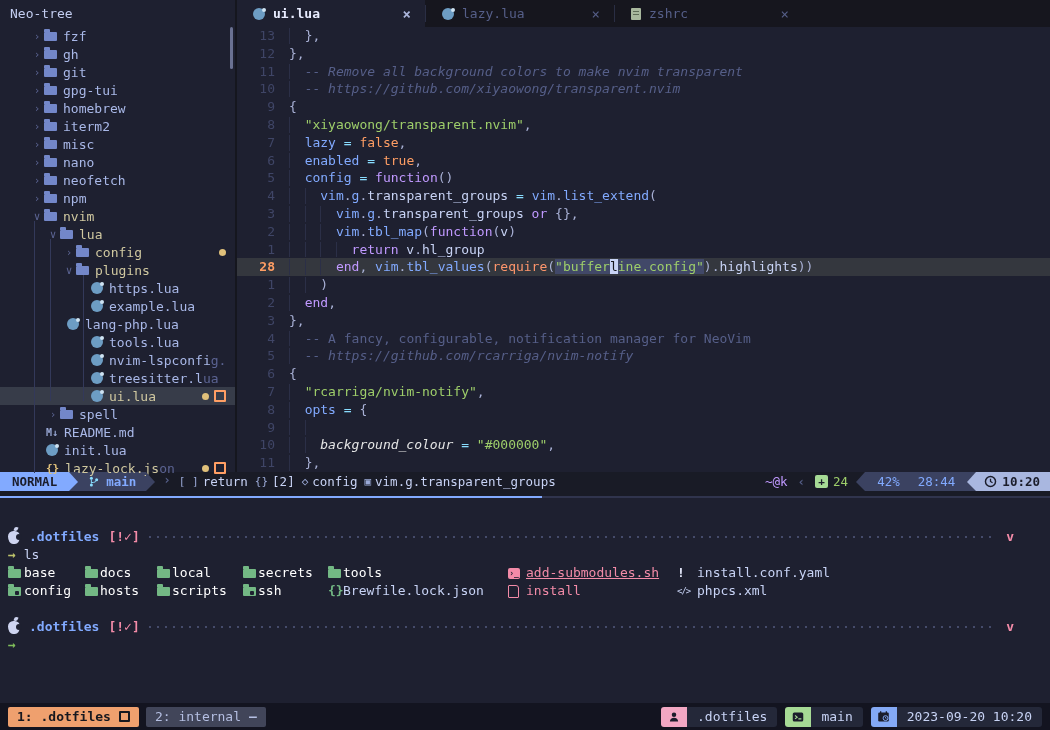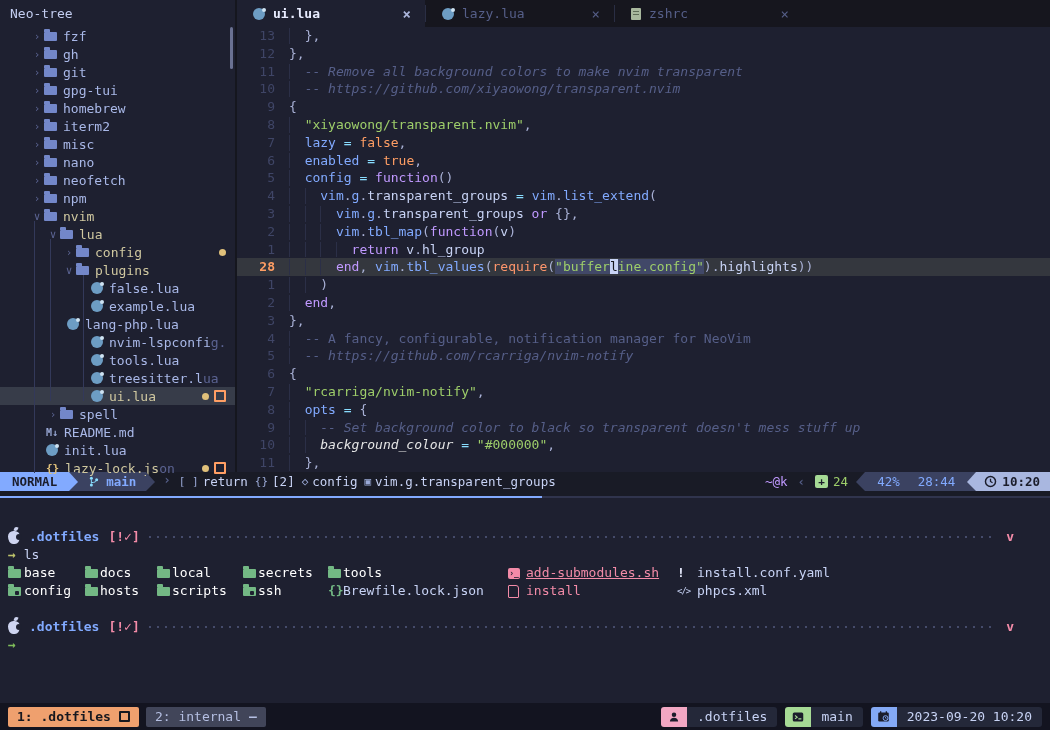--- a/index.html
+++ b/index.html
@@ -190,37 +190,37 @@
               <span class="mdot"></span>
             </span>
           </div>
           <div class="ti" style="padding-left: 62px;">
             <span class="chev">∨</span>
             <span class="fi"></span>
             <span class="tlabel warm">plugins</span>
           </div>
           <div class="ti" style="padding-left: 91px;">
             <span class="lua-ic"></span>
-            <span class="tlabel">false.lua</span>
+            <span class="tlabel">https.lua</span>
           </div>
           <div class="ti" style="padding-left: 91px;">
             <span class="lua-ic"></span>
             <span class="tlabel">example.lua</span>
           </div>
           <div class="ti" style="padding-left: 67px;">
             <span class="lua-ic"></span>
             <span class="tlabel">lang-php.lua</span>
           </div>
           <div class="ti" style="padding-left: 91px;">
             <span class="lua-ic"></span>
+            <span class="tlabel">tools.lua</span>
+          </div>
+          <div class="ti" style="padding-left: 91px;">
+            <span class="lua-ic"></span>
             <span class="tlabel">nvim-lspconfi<span class="tdim">g.</span></span>
-          </div>
-          <div class="ti" style="padding-left: 91px;">
-            <span class="lua-ic"></span>
-            <span class="tlabel">tools.lua</span>
           </div>
           <div class="ti" style="padding-left: 91px;">
             <span class="lua-ic"></span>
             <span class="tlabel">treesitter.l<span class="tdim">ua</span></span>
           </div>
           <div class="ti sel" style="padding-left: 91px;">
             <span class="lua-ic"></span>
             <span class="tlabel warm">ui.lua</span>
             <span class="marks">
               <span class="mdot"></span>
@@ -291,21 +291,21 @@
           <div class="cl"><span class="ln">1</span><span class="lc"><span class="ig"></span><span class="ig"></span><span class="ig"></span><span class="ig"></span><span style="color: rgb(192, 153, 255);">return</span><span style="color: rgb(200, 211, 245);"> v</span><span style="color: rgb(169, 177, 214);">.</span><span style="color: rgb(200, 211, 245);">hl_group</span></span></div>
           <div class="cl cur"><span class="ln">28</span><span class="lc"><span class="ig"></span><span class="ig"></span><span class="ig"></span><span style="color: rgb(192, 153, 255);">end</span><span style="color: rgb(169, 177, 214);">, </span><span style="color: rgb(130, 170, 255);">vim</span><span style="color: rgb(169, 177, 214);">.</span><span style="color: rgb(130, 170, 255);">tbl_values</span><span style="color: rgb(169, 177, 214);">(</span><span style="color: rgb(255, 150, 108);">require</span><span style="color: rgb(169, 177, 214);">(</span><span style="color: rgb(158, 206, 106); background: rgb(65, 72, 104);">"buffer</span><span style="background: rgb(200, 211, 245); color: rgb(22, 22, 30);">l</span><span style="color: rgb(158, 206, 106); background: rgb(65, 72, 104);">ine.config"</span><span style="color: rgb(169, 177, 214);">)</span><span style="color: rgb(169, 177, 214);">.</span><span style="color: rgb(200, 211, 245);">highlights</span><span style="color: rgb(169, 177, 214);">))</span></span></div>
           <div class="cl"><span class="ln">1</span><span class="lc"><span class="ig"></span><span class="ig"></span><span style="color: rgb(169, 177, 214);">)</span></span></div>
           <div class="cl"><span class="ln">2</span><span class="lc"><span class="ig"></span><span style="color: rgb(192, 153, 255);">end</span><span style="color: rgb(169, 177, 214);">,</span></span></div>
           <div class="cl"><span class="ln">3</span><span class="lc"><span style="color: rgb(169, 177, 214);">},</span></span></div>
           <div class="cl"><span class="ln">4</span><span class="lc"><span class="ig"></span><span style="color: rgb(86, 95, 137); ">-- A fancy, configurable, notification manager for NeoVim</span></span></div>
           <div class="cl"><span class="ln">5</span><span class="lc"><span class="ig"></span><span style="color: rgb(86, 95, 137); font-style: italic;">-- https://github.com/rcarriga/nvim-notify</span></span></div>
           <div class="cl"><span class="ln">6</span><span class="lc"><span style="color: rgb(169, 177, 214);">{</span></span></div>
           <div class="cl"><span class="ln">7</span><span class="lc"><span class="ig"></span><span style="color: rgb(158, 206, 106);">"rcarriga/nvim-notify"</span><span style="color: rgb(169, 177, 214);">,</span></span></div>
           <div class="cl"><span class="ln">8</span><span class="lc"><span class="ig"></span><span style="color: rgb(130, 170, 255);">opts</span><span style="color: rgb(137, 221, 255);"> = </span><span style="color: rgb(169, 177, 214);">{</span></span></div>
-          <div class="cl"><span class="ln">9</span><span class="lc"><span class="ig"></span><span class="ig"></span><span style="color: rgb(86, 95, 137); font-style: italic;">-- Set background color to black so transparent doesn't mess stuff up</span></span></div>
+          <div class="cl"><span class="ln">9</span><span class="lc"><span class="ig"></span><span class="ig"></span></span></div>
           <div class="cl"><span class="ln">10</span><span class="lc"><span class="ig"></span><span class="ig"></span><span style="color: #e5e5e5; font-style: italic;">background_colour</span><span style="color: rgb(137, 221, 255);"> = </span><span style="color: rgb(158, 206, 106);">"#000000"</span><span style="color: rgb(169, 177, 214);">,</span></span></div>
           <div class="cl"><span class="ln">11</span><span class="lc"><span class="ig"></span><span style="color: rgb(169, 177, 214);">},</span></span></div>
         </div>
     </div>
   </div>
 
   <div class="statusline">
     <div class="seg mode">NORMAL</div>
     <div class="pl" style="--c:#82aaff;background:#3b4261;"></div>
     <div class="seg git">

